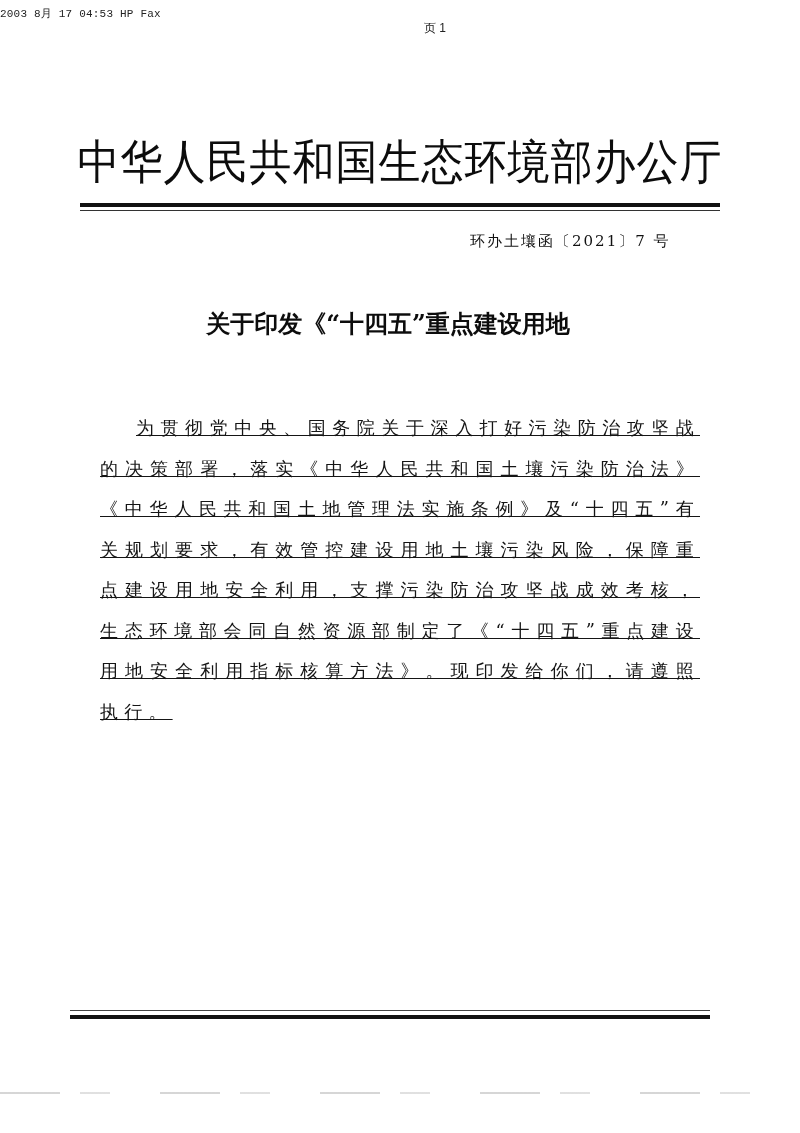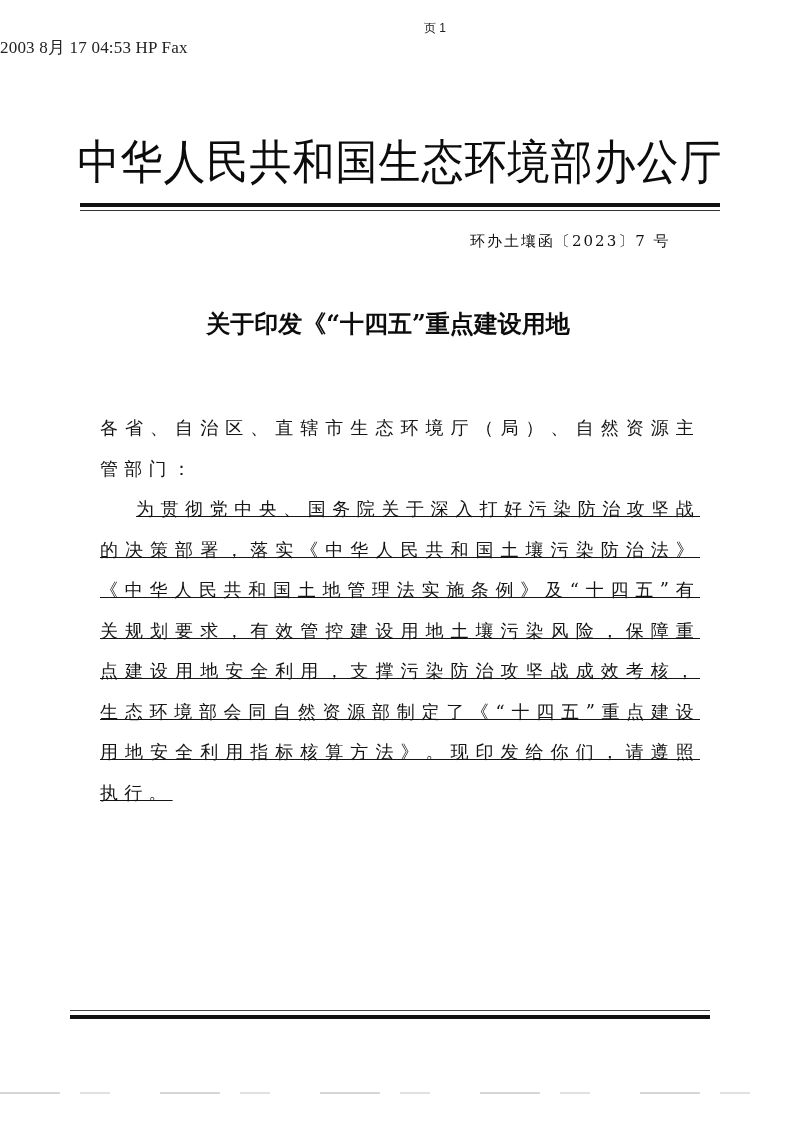--- a/index.html
+++ b/index.html
@@ -10,24 +10,24 @@
     body {
       width: 800px;
       height: 1133px;
       position: relative;
       overflow: hidden;
       font-family: "DejaVu Serif", "Liberation Serif", serif;
       color: #111111;
     }
     .fax-header {
       position: absolute;
-      top: 36px;
+      top: 6px;
       left: 0;
-      font-family: Liberation Serif, serif;
-      font-size: 17px;
+      font-family: Liberation Mono, monospace;
+      font-size: 11px;
       color: #222;
       letter-spacing: 0.2px;
     }
     .fax-page {
       position: absolute;
       top: 20px;
       left: 424px;
       font-family: "Liberation Sans", "DejaVu Sans", sans-serif;
       font-size: 12px;
       color: #222;
@@ -132,27 +132,26 @@
 <body>
 
 <div class="fax-header">2003  8月  17  04:53  HP  Fax</div>
 <div class="fax-page">页  1</div>
 
 <div class="org-title">中华人民共和国生态环境部办公厅</div>
 
 <div class="rule-top-thick"></div>
 <div class="rule-top-thin"></div>
 
-<div class="doc-number">环办土壤函〔2023〕7 号</div>
+<div class="doc-number">环办土壤函〔2021〕7 号</div>
 
 <div class="notice-title">
   <div>关于印发《“十四五”重点建设用地</div>
 </div>
 
 <div class="body-text">
-  <p>各省、自治区、直辖市生态环境厅（局）、自然资源主管部门：</p>
   <p class="indent">为贯彻党中央、国务院关于深入打好污染防治攻坚战的决策部署，落实《中华人民共和国土壤污染防治法》《中华人民共和国土地管理法实施条例》及“十四五”有关规划要求，有效管控建设用地土壤污染风险，保障重点建设用地安全利用，支撑污染防治攻坚战成效考核，生态环境部会同自然资源部制定了《“十四五”重点建设用地安全利用指标核算方法》。现印发给你们，请遵照执行。</p>
 </div>
 
 <div class="rule-bottom-thin"></div>
 <div class="rule-bottom-thick"></div>
 
 <div class="scan-artifact"></div>
 
 </body></html>

